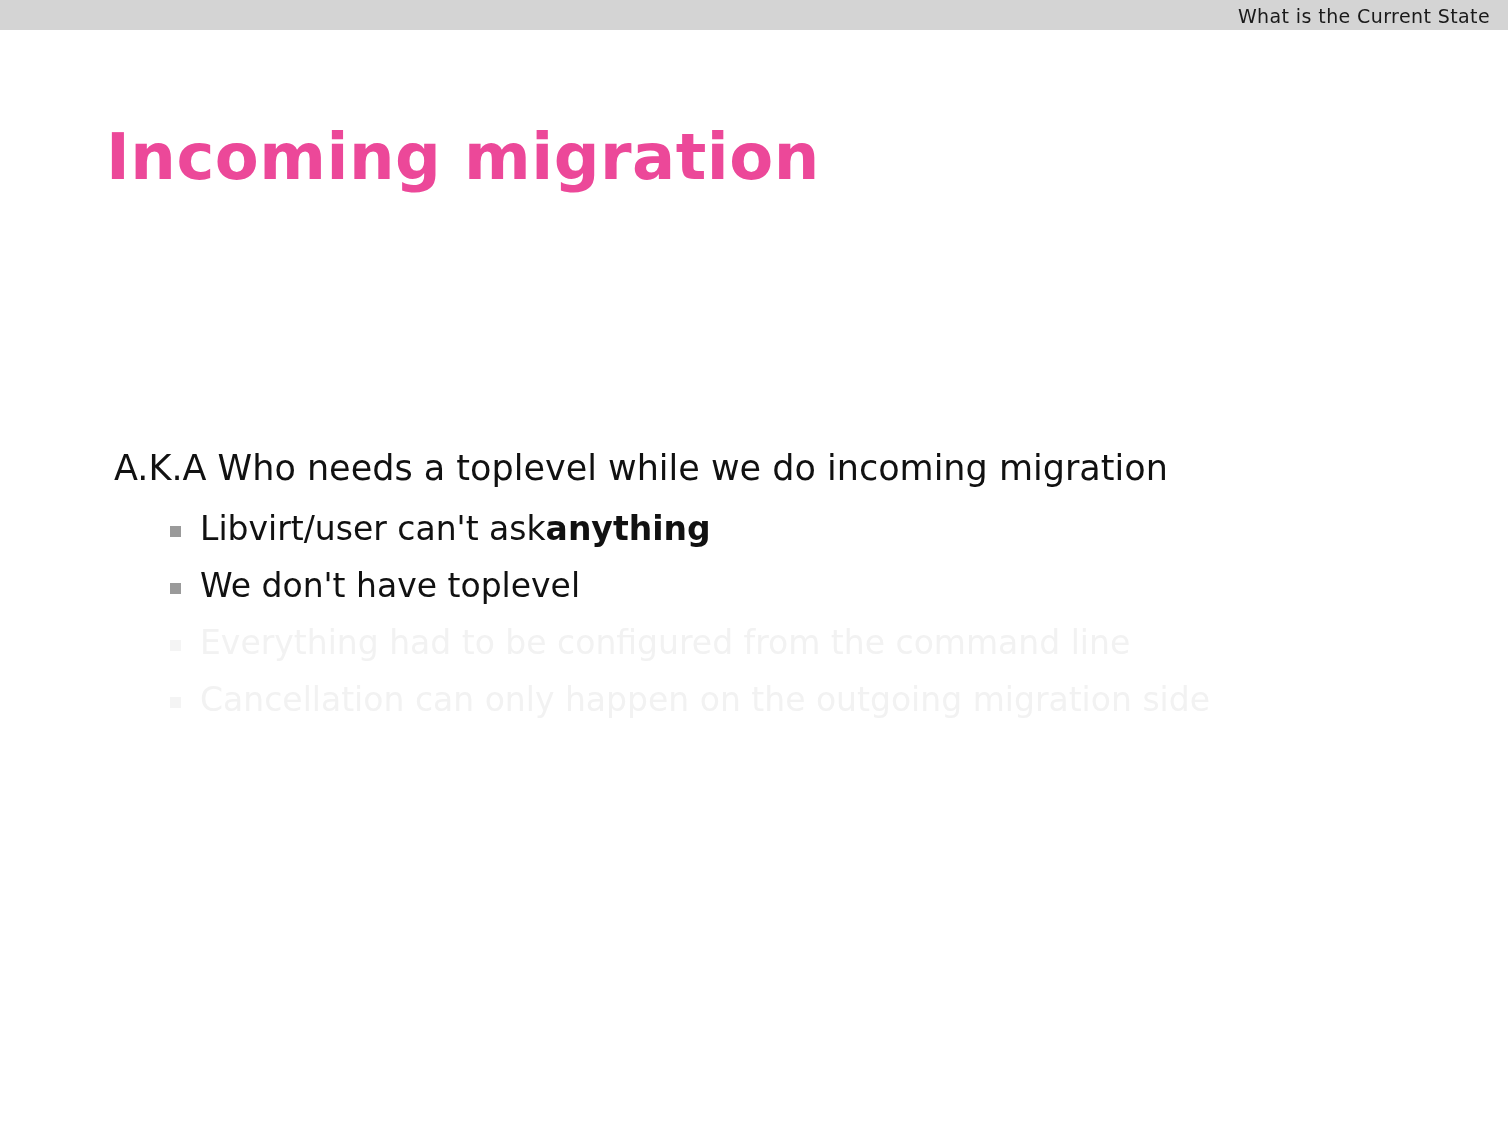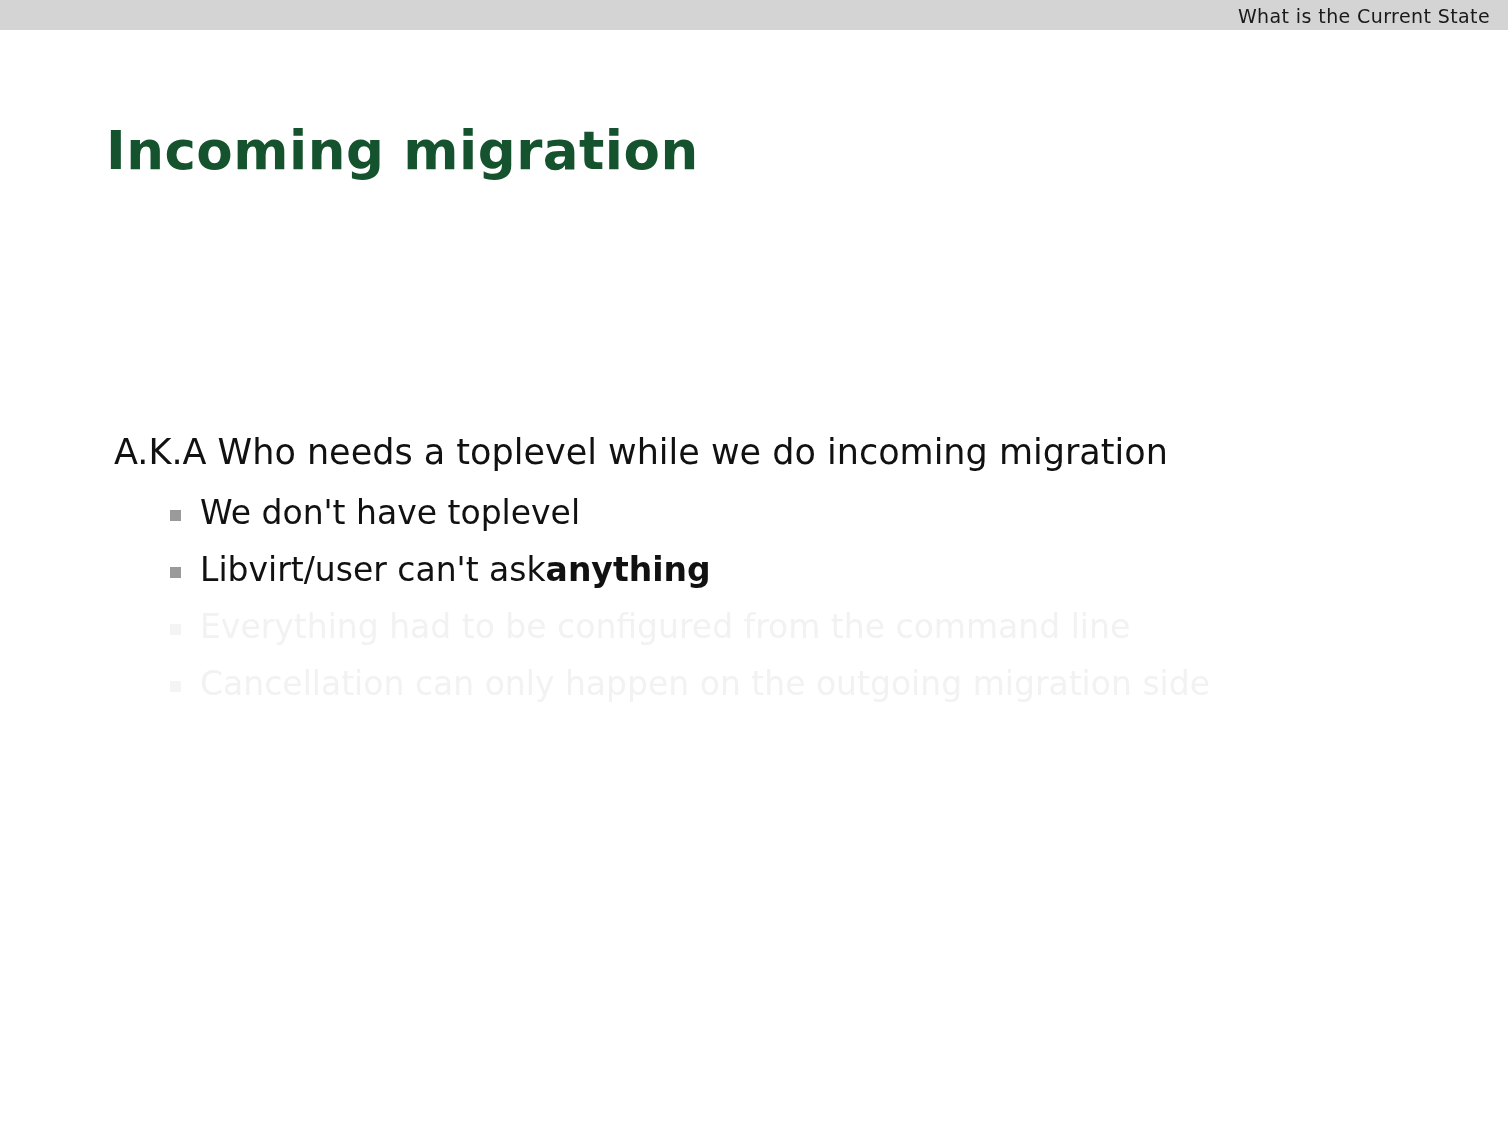--- a/index.html
+++ b/index.html
@@ -46,40 +46,41 @@
     height: 46px;
   }
   .logo svg {
     display: block;
   }
   
   .slide-title {
     position: absolute;
     left: 106px;
     top: 120px;
-    font-size: 53px;
+    font-size: 64px;
     font-weight: bold;
-    color: #14532d;
+    color: #ec4899;
     letter-spacing: 0.5px;
     font-family: "DejaVu Sans", sans-serif;
     white-space: nowrap;
   }
   
   .body-area {
     position: absolute;
     left: 114px;
     top: 432px;
     width: 1330px;
   }
   .lead-line {
     font-size: 35px;
     color: #111111;
     line-height: 1.15;
     margin-bottom: 24px;
     white-space: nowrap;
+    margin-top: 16px;
   }
   .bullet-list {
     list-style: none;
     margin: 0;
     padding: 0;
   }
   .bullet-item {
     position: relative;
     padding-left: 58px;
     font-size: 33px;
@@ -121,25 +122,25 @@
 
 
   <div class="slide-title">Incoming migration</div>
 
   <div class="body-area">
     <div class="lead-line">A.K.A Who needs a toplevel while we do incoming migration</div>
 
     <ul class="bullet-list">
       <li class="bullet-item">
         <span class="marker"></span>
-        <span class="txt">We don't have toplevel</span>
+        <span class="txt">Libvirt/user can't ask </span><span class="bold-word">anything</span>
       </li>
       <li class="bullet-item">
         <span class="marker"></span>
-        <span class="txt">Libvirt/user can't ask </span><span class="bold-word">anything</span>
+        <span class="txt">We don't have toplevel</span>
       </li>
       <li class="bullet-item dim">
         <span class="marker"></span>
         <span class="txt">Everything had to be configured from the command line</span>
       </li>
       <li class="bullet-item dim">
         <span class="marker"></span>
         <span class="txt">Cancellation can only happen on the outgoing migration side</span>
       </li>
     </ul>

